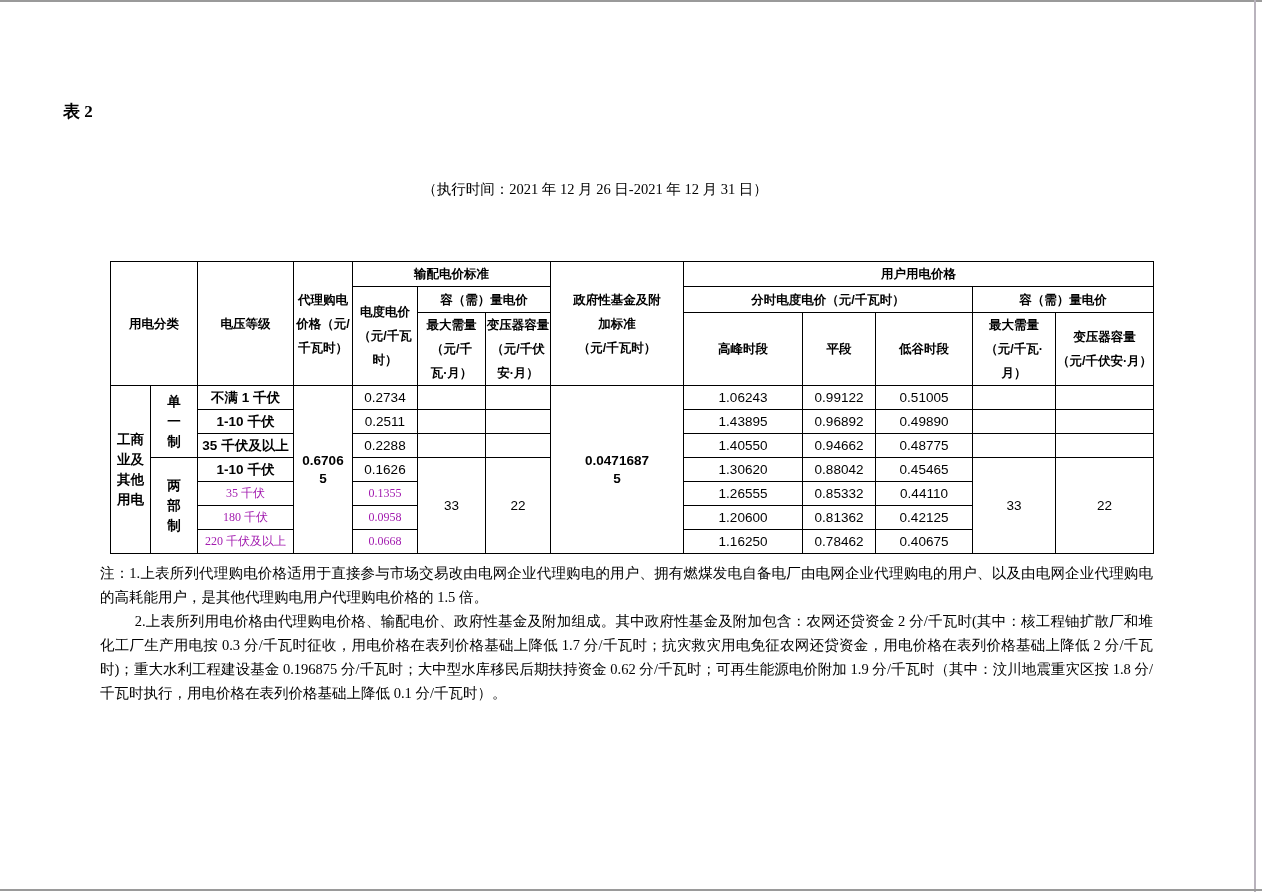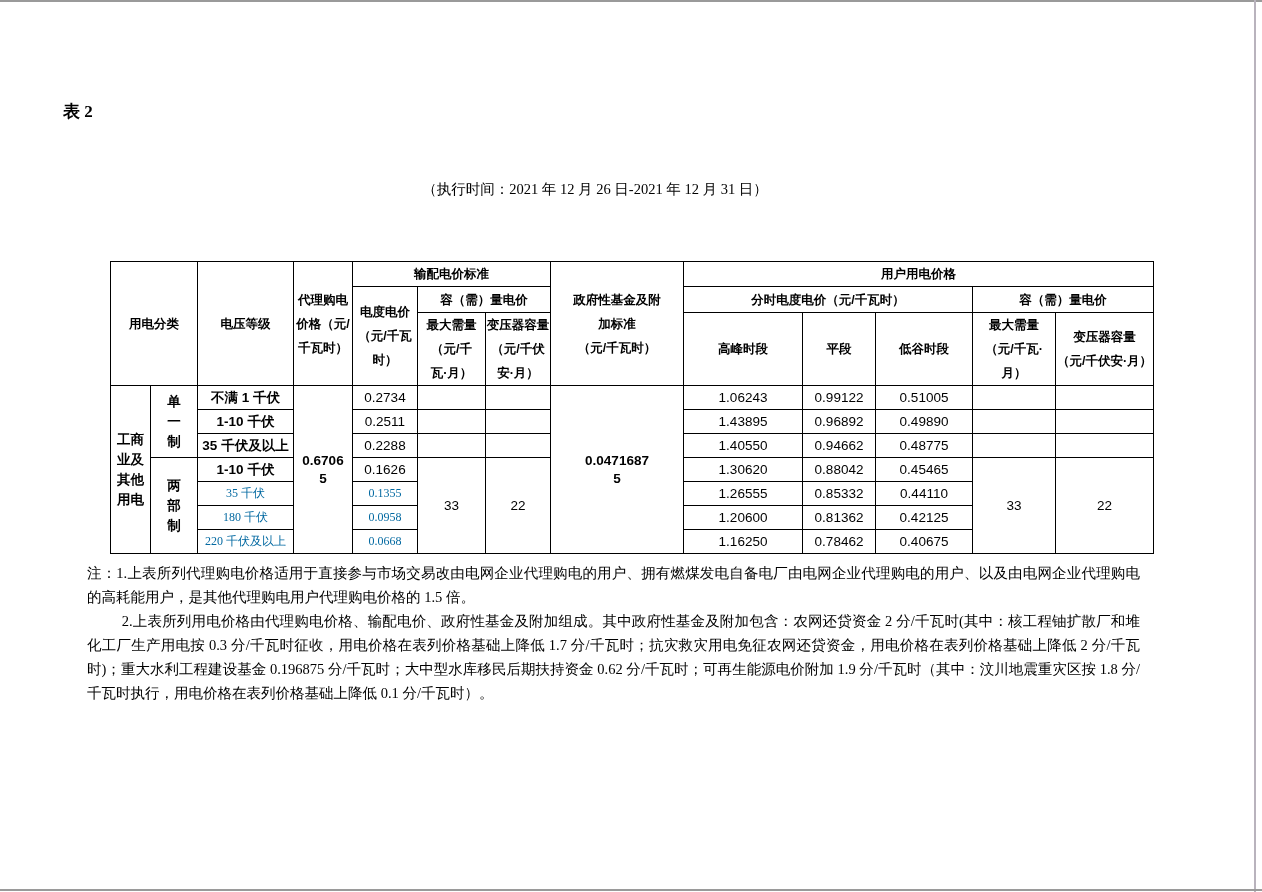--- a/index.html
+++ b/index.html
@@ -21,28 +21,28 @@
     position:absolute;left:110px;top:261px;width:1043px;
     border-collapse:collapse;table-layout:fixed;
   }
   table.price td{
     border:1px solid #000;text-align:center;vertical-align:middle;
     padding:0;overflow:hidden;
   }
   .hdr{font:bold 12.5px "Liberation Sans",sans-serif;line-height:24px;white-space:pre-line;margin-top:40px;}
   .num{font:13.5px "Liberation Sans",sans-serif;margin-left:7px;}
   .volt{font:bold 13.5px "Liberation Sans",sans-serif;}
-  .muted-t{font:12px "Liberation Serif",serif;color:#0369a1;}
+  .muted-t{font:12px "Liberation Serif",serif;color:#a21caf;}
   .stack{white-space:pre-line;line-height:20px;}
   .wrapnum{display:inline-block;word-break:break-all;line-height:18px;font-weight:bold;}
   .wrapnum.agency{max-width:47px;}
   .wrapnum.gov{max-width:71px;}
 
   .notes{
-    position:absolute;left:87px;top:561px;width:1053px;
+    position:absolute;left:100px;top:561px;width:1053px;
     font:14.5px "Liberation Serif",serif;line-height:24px;text-align:justify;
   }
   .notes p{margin:0;}
   .notes p.indent{text-indent:2.4em;}
 </style>
 </head>
 <body>
 
 <div class="edge edge-top"></div>
 <div class="edge edge-right"></div>

